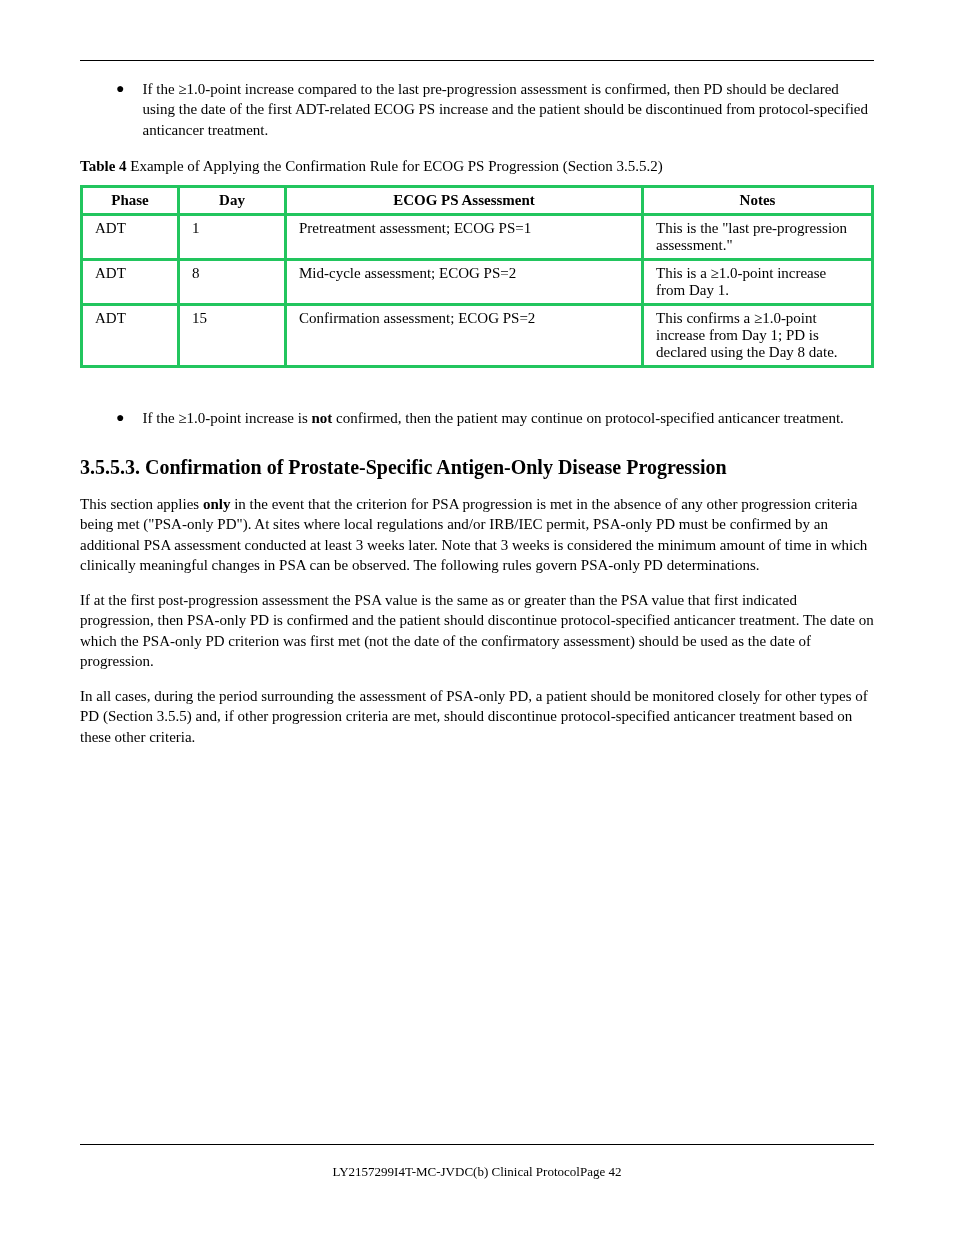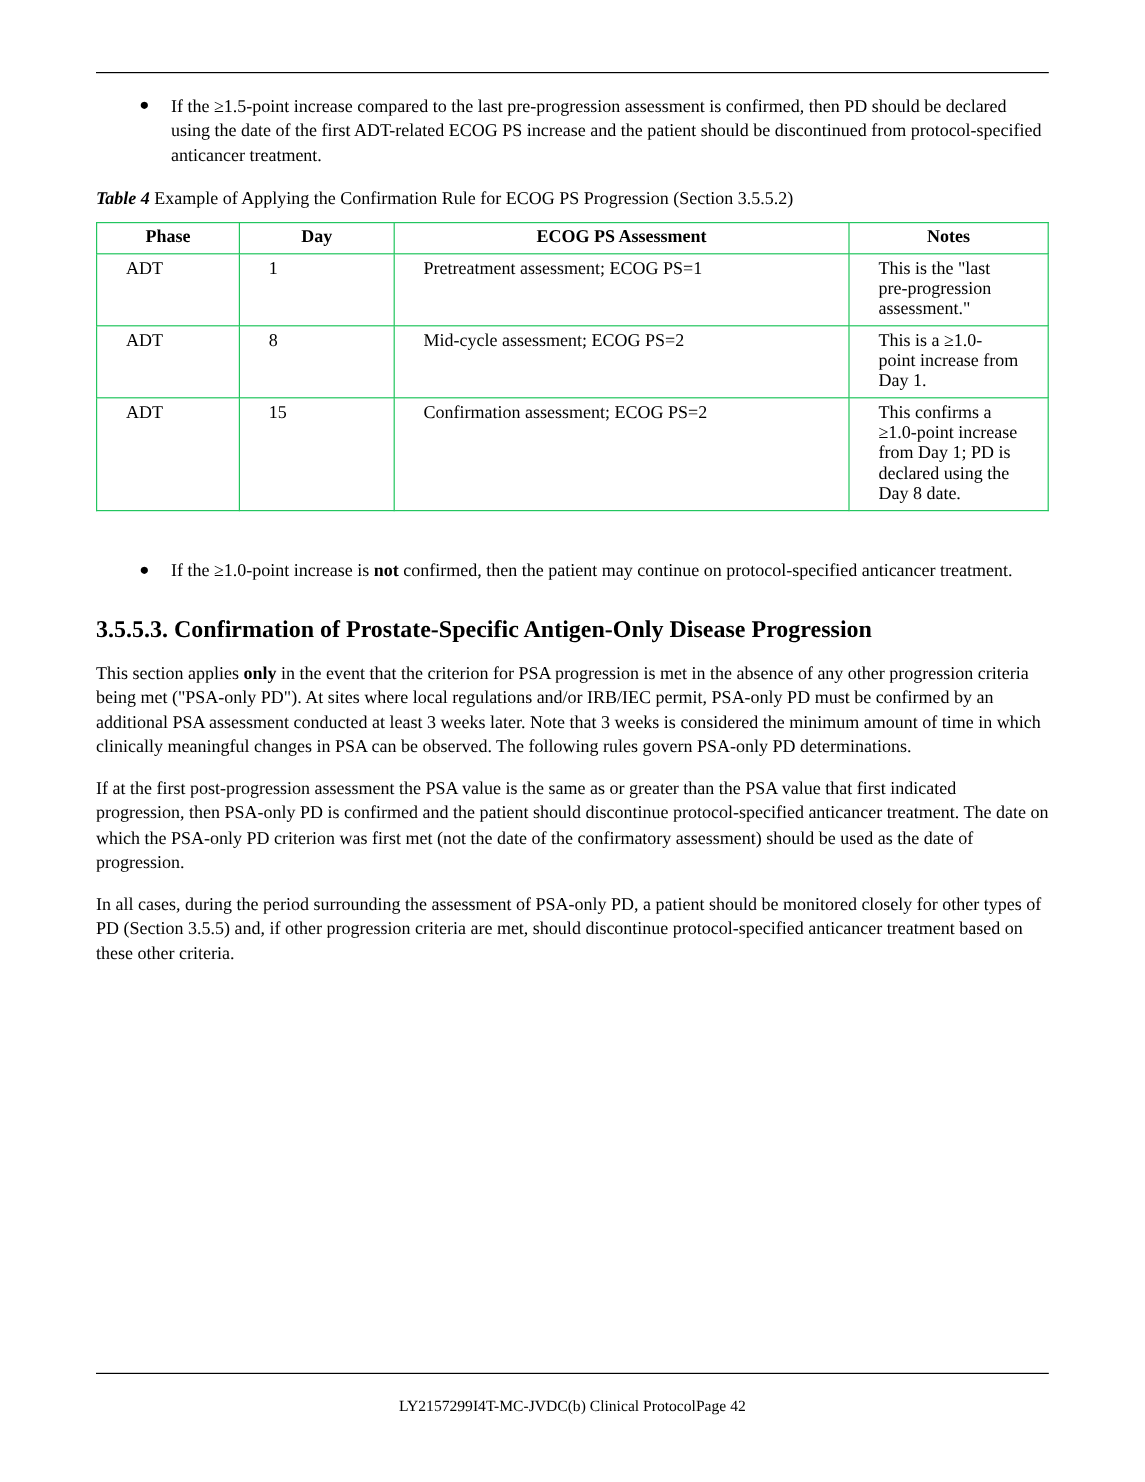--- a/index.html
+++ b/index.html
@@ -40,30 +40,29 @@
   .bullet-text {
     font-size: 15px;
     line-height: 1.35;
   }
   .caption {
     font-size: 15px;
     margin: 16px 0 10px 0;
   }
   .caption .tbl-label {
     font-weight: bold;
-    font-style: italic;
   }
   table.data {
     border-collapse: collapse;
     width: 100%;
     font-size: 15px;
   }
   table.data th, table.data td {
-    border: 1px solid #22c55e;
-    padding: 4px 24px;
+    border: 3px solid #22c55e;
+    padding: 4px 12px;
     text-align: left;
     vertical-align: top;
     font-weight: normal;
   }
   table.data th {
     font-weight: bold;
     text-align: center;
   }
   .col-phase { width: 70px; }
   .col-day   { width: 80px; }
@@ -94,21 +93,21 @@
 </style>
 </head>
 <body>
 
 <div class="page">
 
   <div class="top-rule"></div>
 
   <div class="bullet-block">
     <span class="bullet-dot">●</span>
-    <span class="bullet-text">If the ≥1.5-point increase compared to the last pre-progression assessment is confirmed, then PD should be declared using the date of the first ADT-related ECOG PS increase and the patient should be discontinued from protocol-specified anticancer treatment.</span>
+    <span class="bullet-text">If the ≥1.0-point increase compared to the last pre-progression assessment is confirmed, then PD should be declared using the date of the first ADT-related ECOG PS increase and the patient should be discontinued from protocol-specified anticancer treatment.</span>
   </div>
 
   <div class="caption">
     <span class="tbl-label">Table 4</span>
     <span>	</span>
     <span>Example of Applying the Confirmation Rule for ECOG PS Progression (Section 3.5.5.2)</span>
   </div>
 
   <table class="data">
     <thead>

